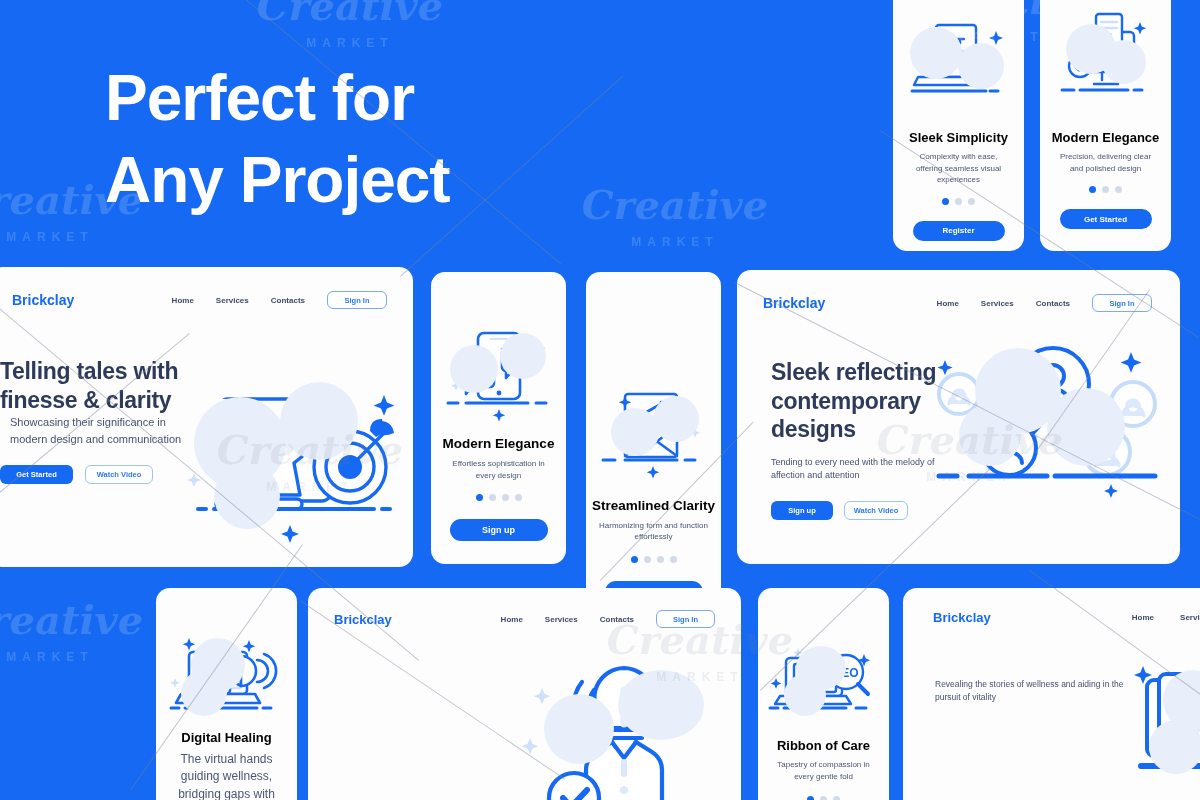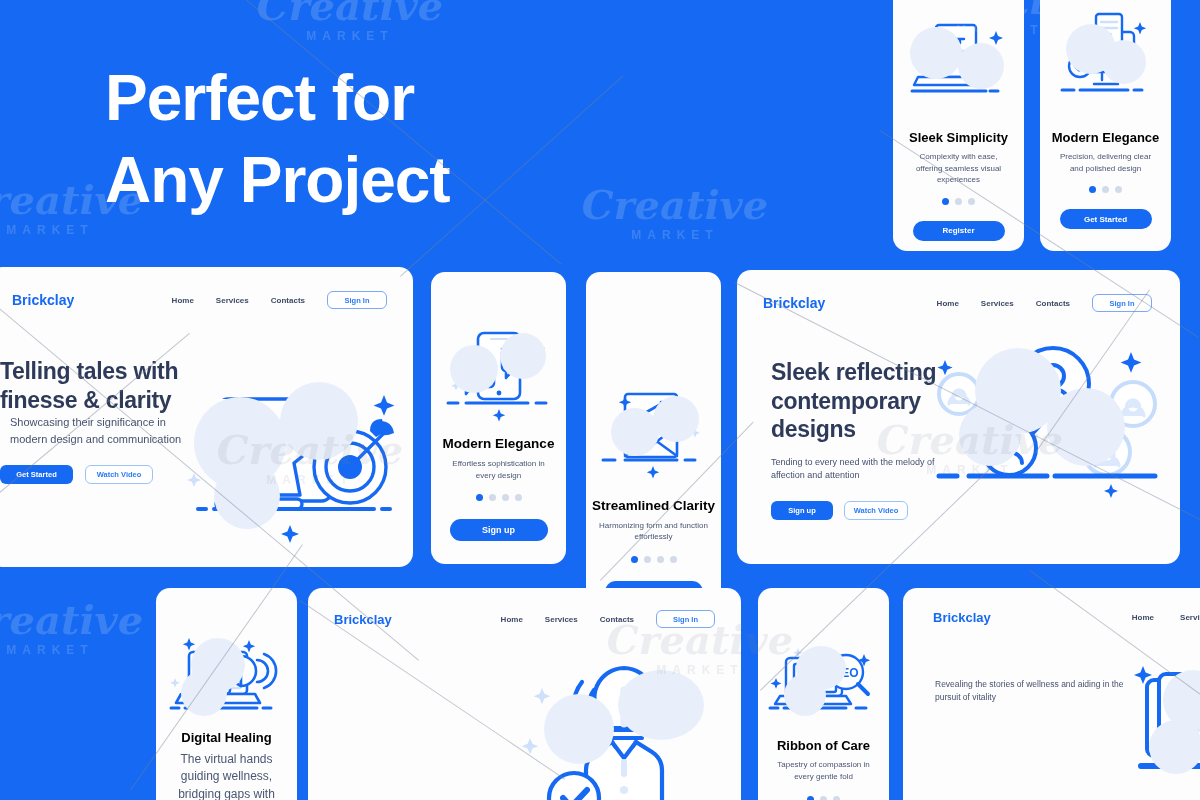--- a/index.html
+++ b/index.html
@@ -9,21 +9,21 @@
     background: #1569f2;
     position: relative;
   }
 
   
   .wm { position: absolute; pointer-events: none; user-select: none;
         text-align: center; line-height: 1; z-index: 40; }
   .wm .script { font-family: "DejaVu Serif", serif; font-style: italic;
                 font-weight: bold; font-size: 40px; letter-spacing: 0px; }
   .wm .market { font-family: "Liberation Sans", sans-serif; font-size: 12px;
-                letter-spacing: 6px; margin-top: 4px; font-weight: bold; }
+                letter-spacing: 6px; margin-top: 11px; font-weight: bold; }
   .wm-on-blue .script { color: rgba(255,255,255,0.16); }
   .wm-on-blue .market { color: rgba(255,255,255,0.16); }
   .wm-on-white .script { color: rgba(120,130,150,0.13); }
   .wm-on-white .market { color: rgba(120,130,150,0.13); }
 
   .diag { position: absolute; background: rgba(120,130,150,0.45);
           height: 1px; transform-origin: 0 0; pointer-events: none; z-index: 45; }
 
   
   .hero { position: absolute; left: 105px; top: 58px; width: 760px; z-index: 5; }

